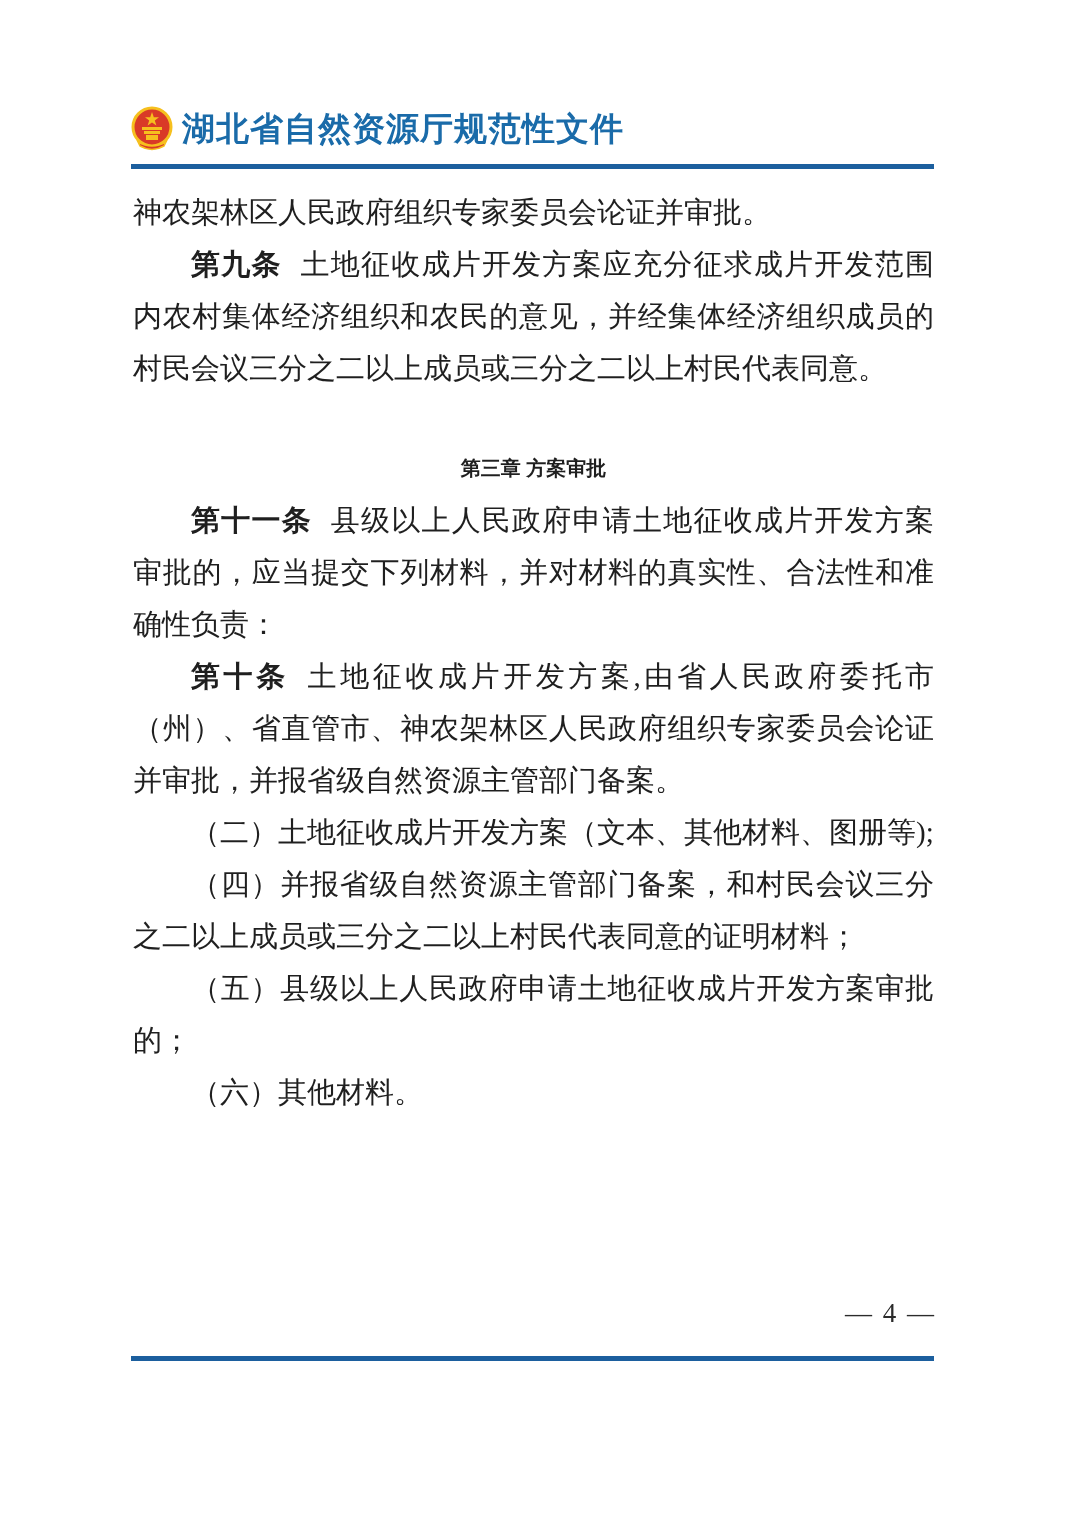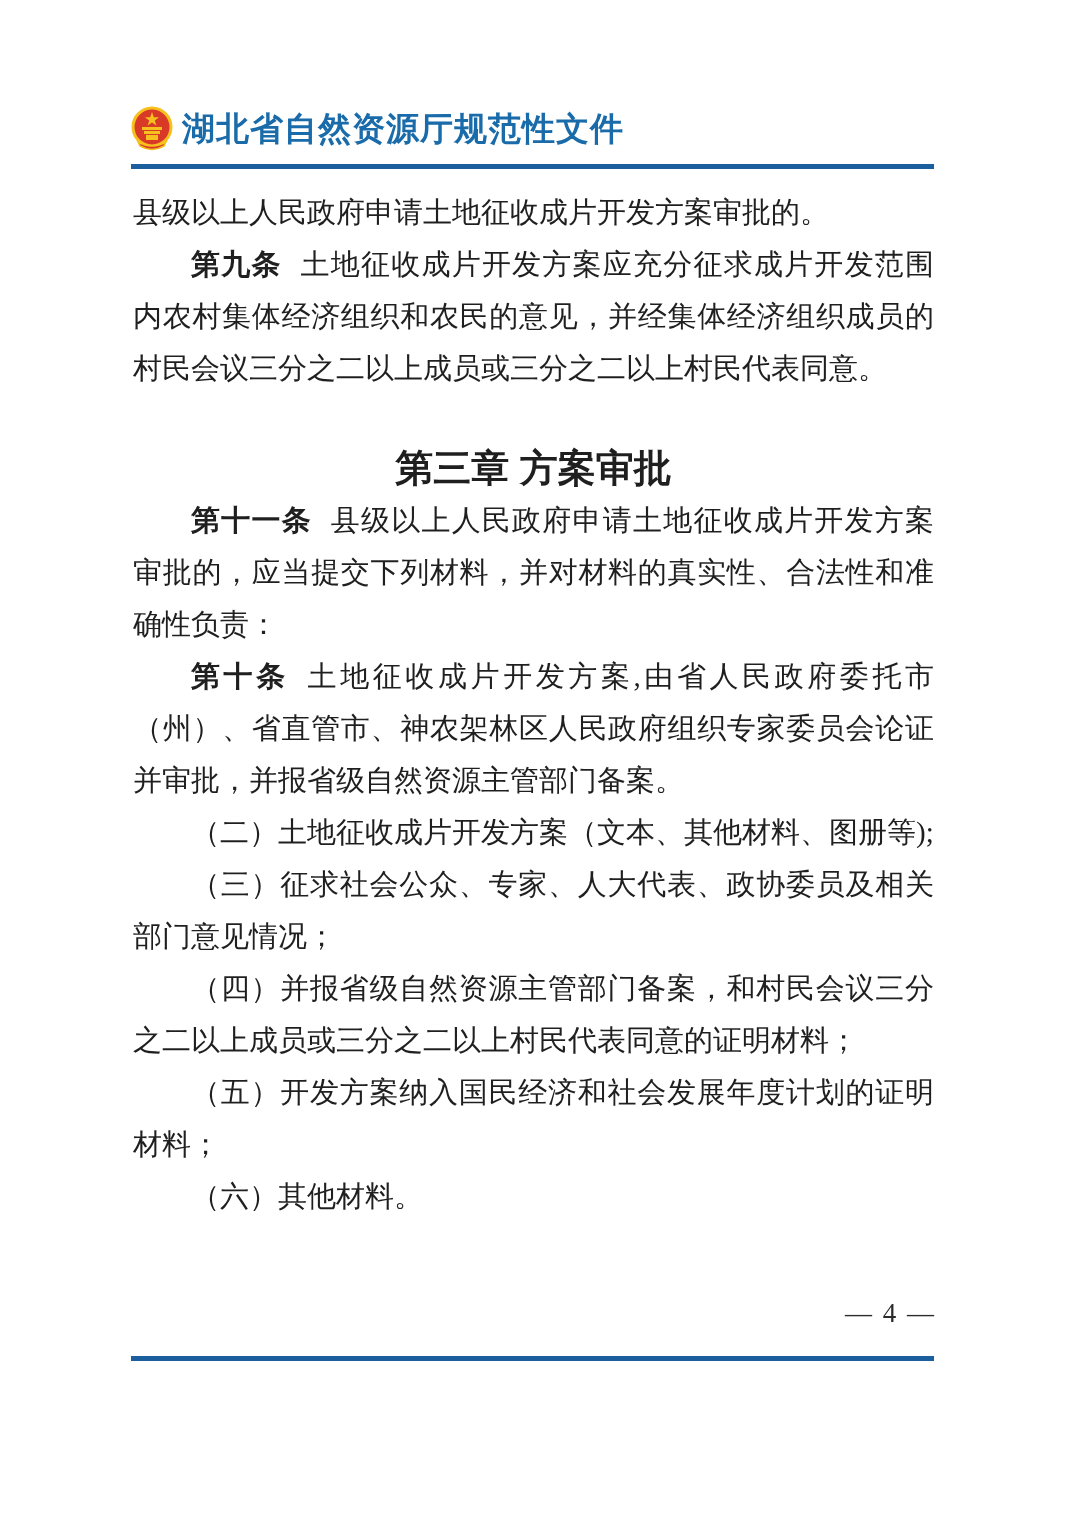--- a/index.html
+++ b/index.html
@@ -50,21 +50,21 @@
   .para.indent{text-indent:2em;}
   .lbl{
     font-family:"Liberation Sans","DejaVu Sans",sans-serif;
     font-weight:bold;
     margin-right:0.65em;
   }
   .chapter{
     margin:48px 0 0 0;
     font-family:"Liberation Sans","DejaVu Sans",sans-serif;
     font-weight:bold;
-    font-size:38px;line-height:52px;
+    font-size:20px;line-height:52px;
     text-align:center;
     color:var(--body-text);
   }
 
   
   .page-number{
     position:absolute;top:1298px;right:138px;
     font-size:27px;color:#2b2b2b;
     font-family:"Liberation Serif","DejaVu Serif",serif;
     letter-spacing:2px;
@@ -96,34 +96,33 @@
         <rect x="13" y="25" width="16" height="3" fill="#f6c01e"></rect>
         <rect x="15" y="29" width="12" height="5" fill="#f6c01e"></rect>
         <path d="M7 36 Q21 44 35 36 L33 40 Q21 47 9 40 Z" fill="#d93a27" stroke="#f6c01e" stroke-width="1.5"></path>
       </svg>
       <div class="header-title">湖北省自然资源厅规范性文件</div>
     </div>
     <div class="header-rule"></div>
   </div>
 
   <div class="doc">
-    <p class="para plain">县级以上人民政府申请土地征收成片开发方案审批的。</p>
+    <p class="para plain">神农架林区人民政府组织专家委员会论证并审批。</p>
 
     <p class="para indent"><span class="lbl">第九条</span><span>土地征收成片开发方案应充分征求成片开发范围内农村集体经济组织和农民的意见，并经集体经济组织成员的村民会议三分之二以上成员或三分之二以上村民代表同意。</span></p>
 
     <h2 class="chapter">第三章 方案审批</h2>
 
     <p class="para indent"><span class="lbl">第十一条</span><span>县级以上人民政府申请土地征收成片开发方案审批的，应当提交下列材料，并对材料的真实性、合法性和准确性负责：</span></p>
 
     <p class="para indent"><span class="lbl">第十条</span><span>土地征收成片开发方案,由省人民政府委托市（州）、省直管市、神农架林区人民政府组织专家委员会论证并审批，并报省级自然资源主管部门备案。</span></p>
 
     <p class="para indent">（二）土地征收成片开发方案（文本、其他材料、图册等);</p>
-    <p class="para indent">（三）征求社会公众、专家、人大代表、政协委员及相关部门意见情况；</p>
     <p class="para indent">（四）并报省级自然资源主管部门备案，和村民会议三分之二以上成员或三分之二以上村民代表同意的证明材料；</p>
-    <p class="para indent">（五）开发方案纳入国民经济和社会发展年度计划的证明材料；</p>
+    <p class="para indent">（五）县级以上人民政府申请土地征收成片开发方案审批的；</p>
     <p class="para indent">（六）其他材料。</p>
 
   </div>
 
   <div class="page-number">— 4 —</div>
   <div class="footer-rule"></div>
 
 </div>
 
 </body></html>

